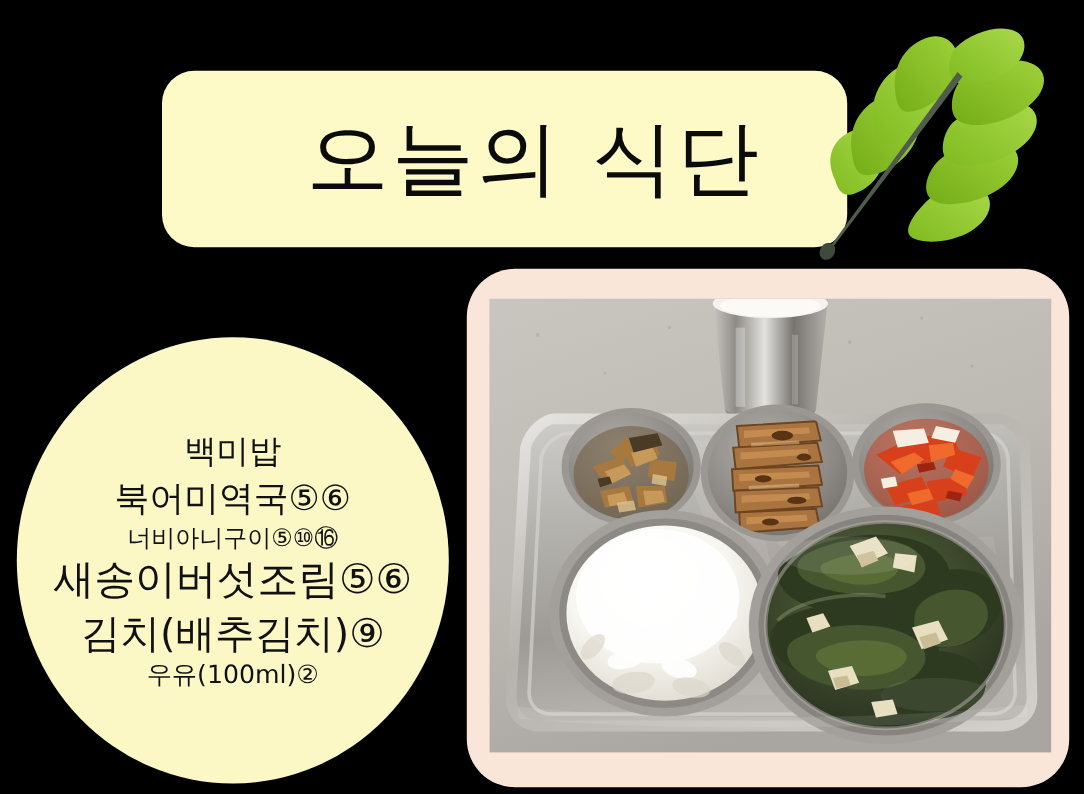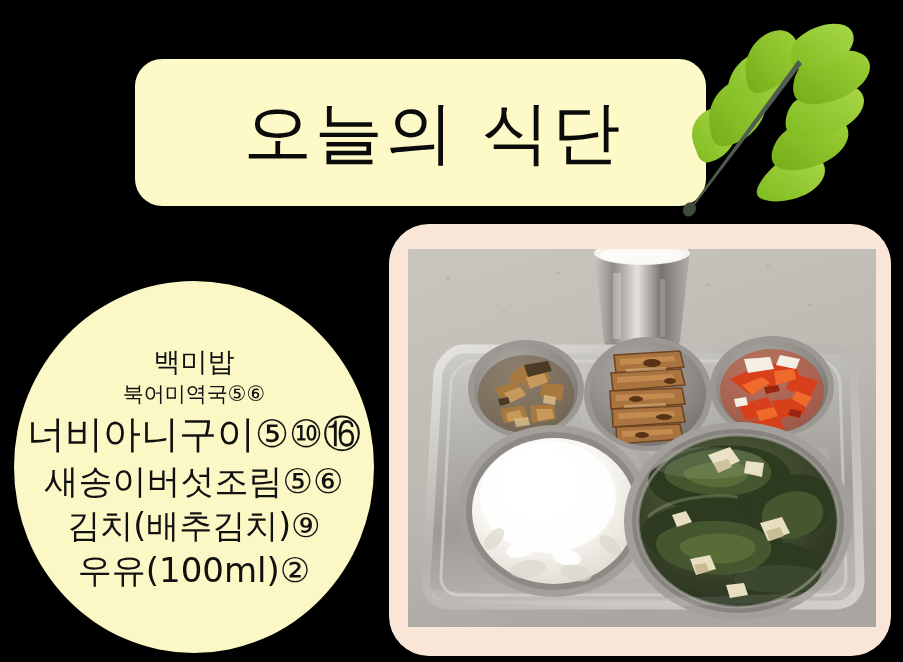--- a/index.html
+++ b/index.html
@@ -27,21 +27,21 @@
     left: 135px;
     top: 59px;
     width: 571px;
     height: 147px;
     background: #fdfac7;
     border-radius: 27px;
     z-index: 3;
   }
   #title-text {
     position: absolute;
-    left: 4px;
+    left: 16px;
     top: 0;
     width: 571px;
     height: 147px;
     display: flex;
     align-items: center;
     justify-content: center;
     color: #0b0b0b;
     font-size: 68px;
     line-height: 1;
     letter-spacing: 3px;
@@ -87,25 +87,25 @@
     padding: 6px 4px 4px 4px;
   }
   .menu-line {
     color: #111111;
     white-space: nowrap;
     text-align: center;
     line-height: 1.32;
     font-family: "DejaVu Sans", "Liberation Sans", sans-serif;
   }
   .menu-line.s-rice   { font-size: 27px; margin-bottom: 2px; }
-  .menu-line.s-soup   { font-size: 21px; }
-  .menu-line.s-main   { font-size: 38px; }
+  .menu-line.s-soup   { font-size: 29px; }
+  .menu-line.s-main   { font-size: 20px; }
   .menu-line.s-side   { font-size: 34px; }
   .menu-line.s-kimchi { font-size: 33px; }
-  .menu-line.s-milk   { font-size: 34px; }
+  .menu-line.s-milk   { font-size: 21px; }
 
   
   #photo-card {
     position: absolute;
     left: 389px;
     top: 224px;
     width: 502px;
     height: 432px;
     background: #fae5d9;
     border-radius: 40px;

